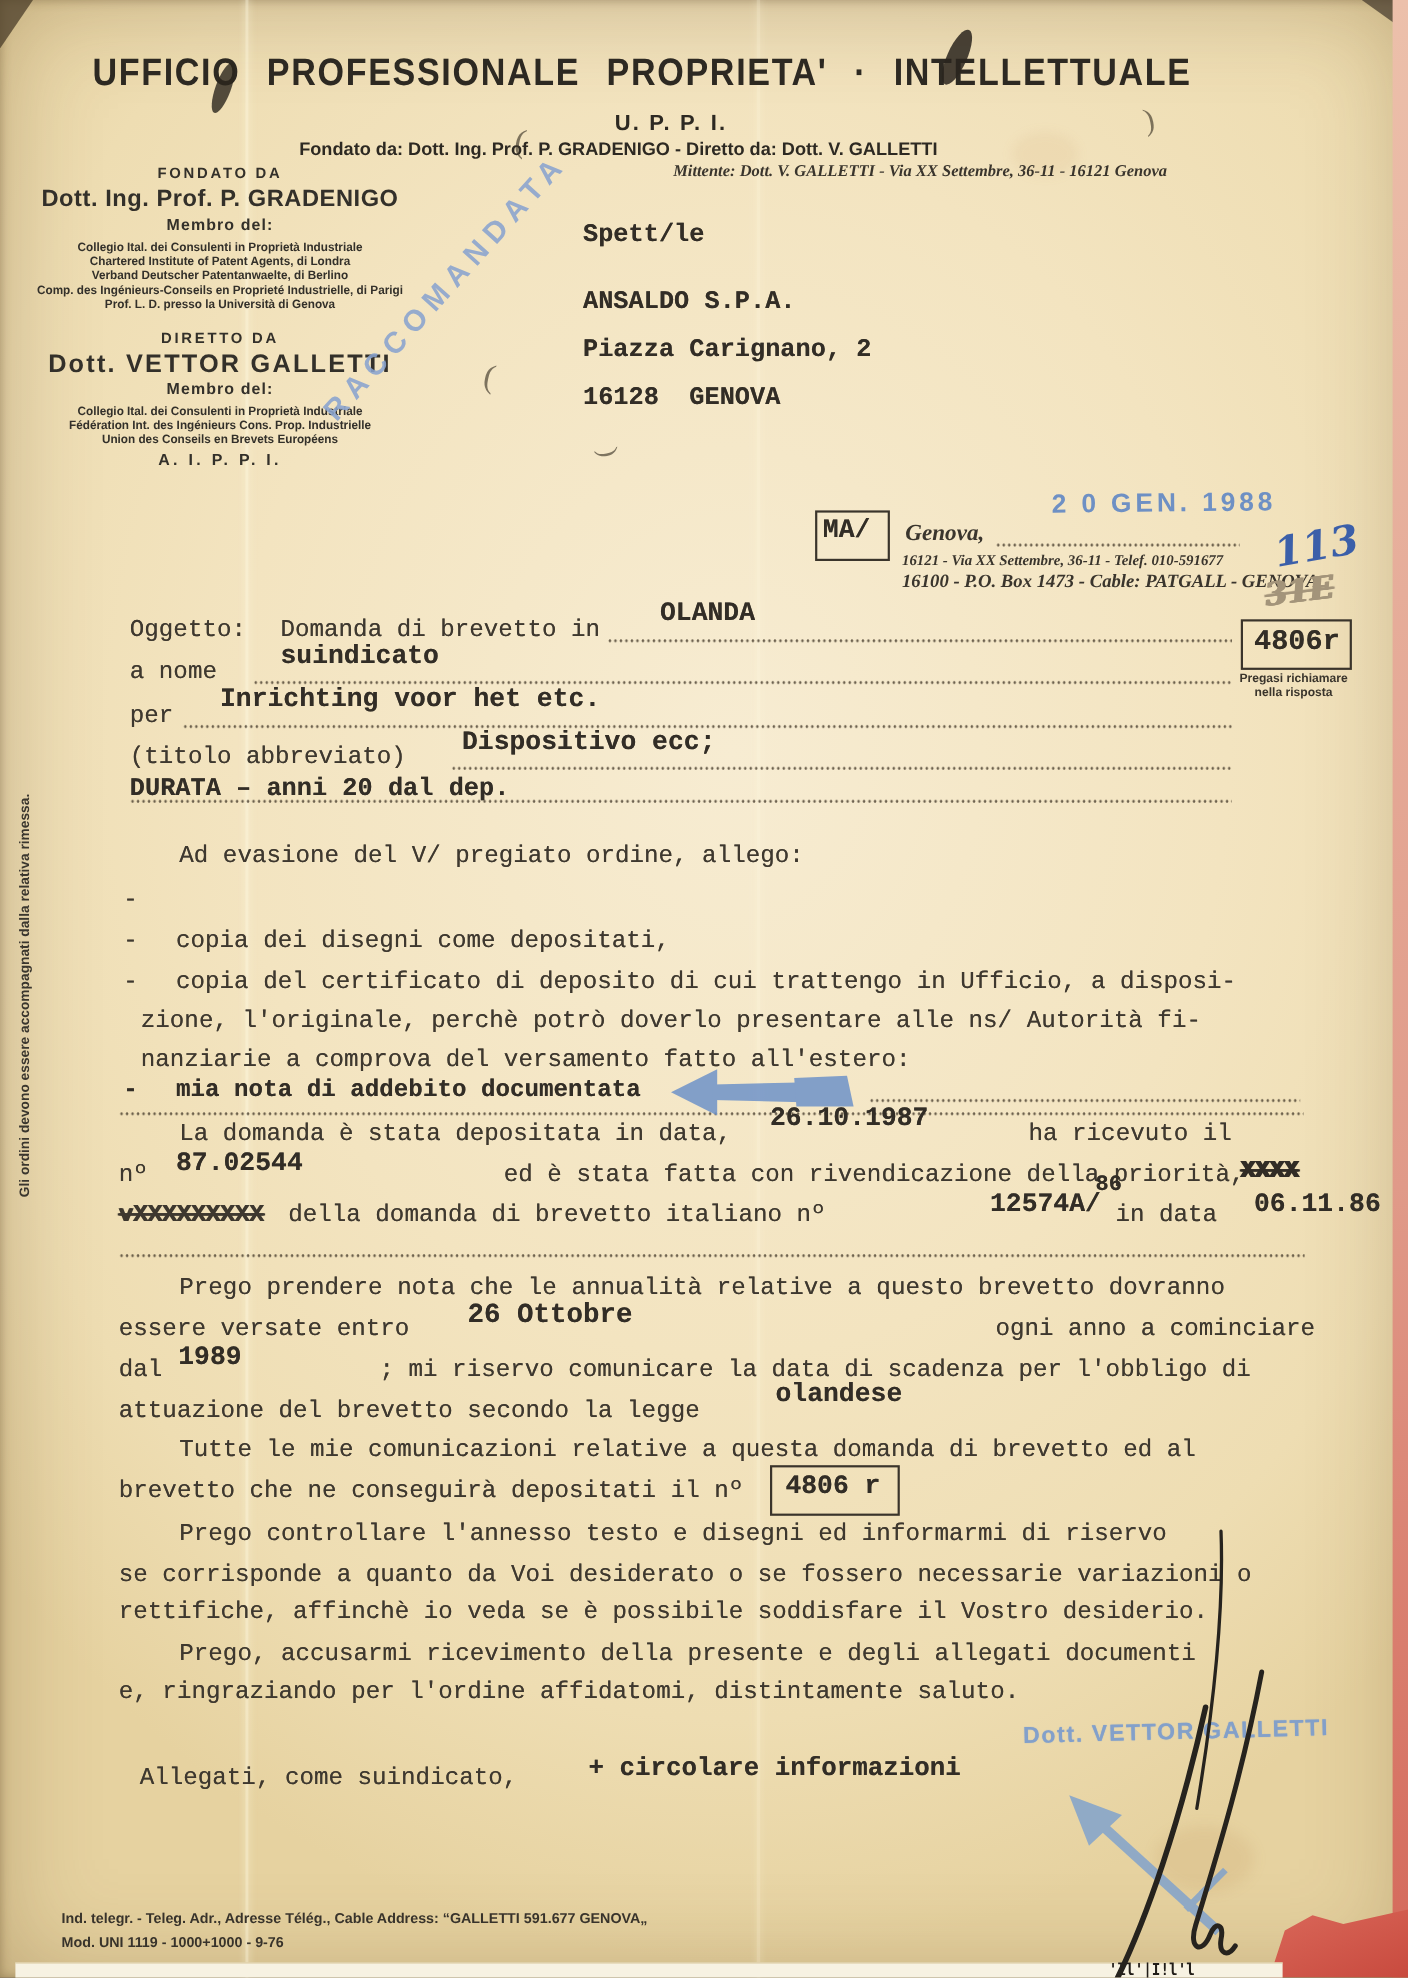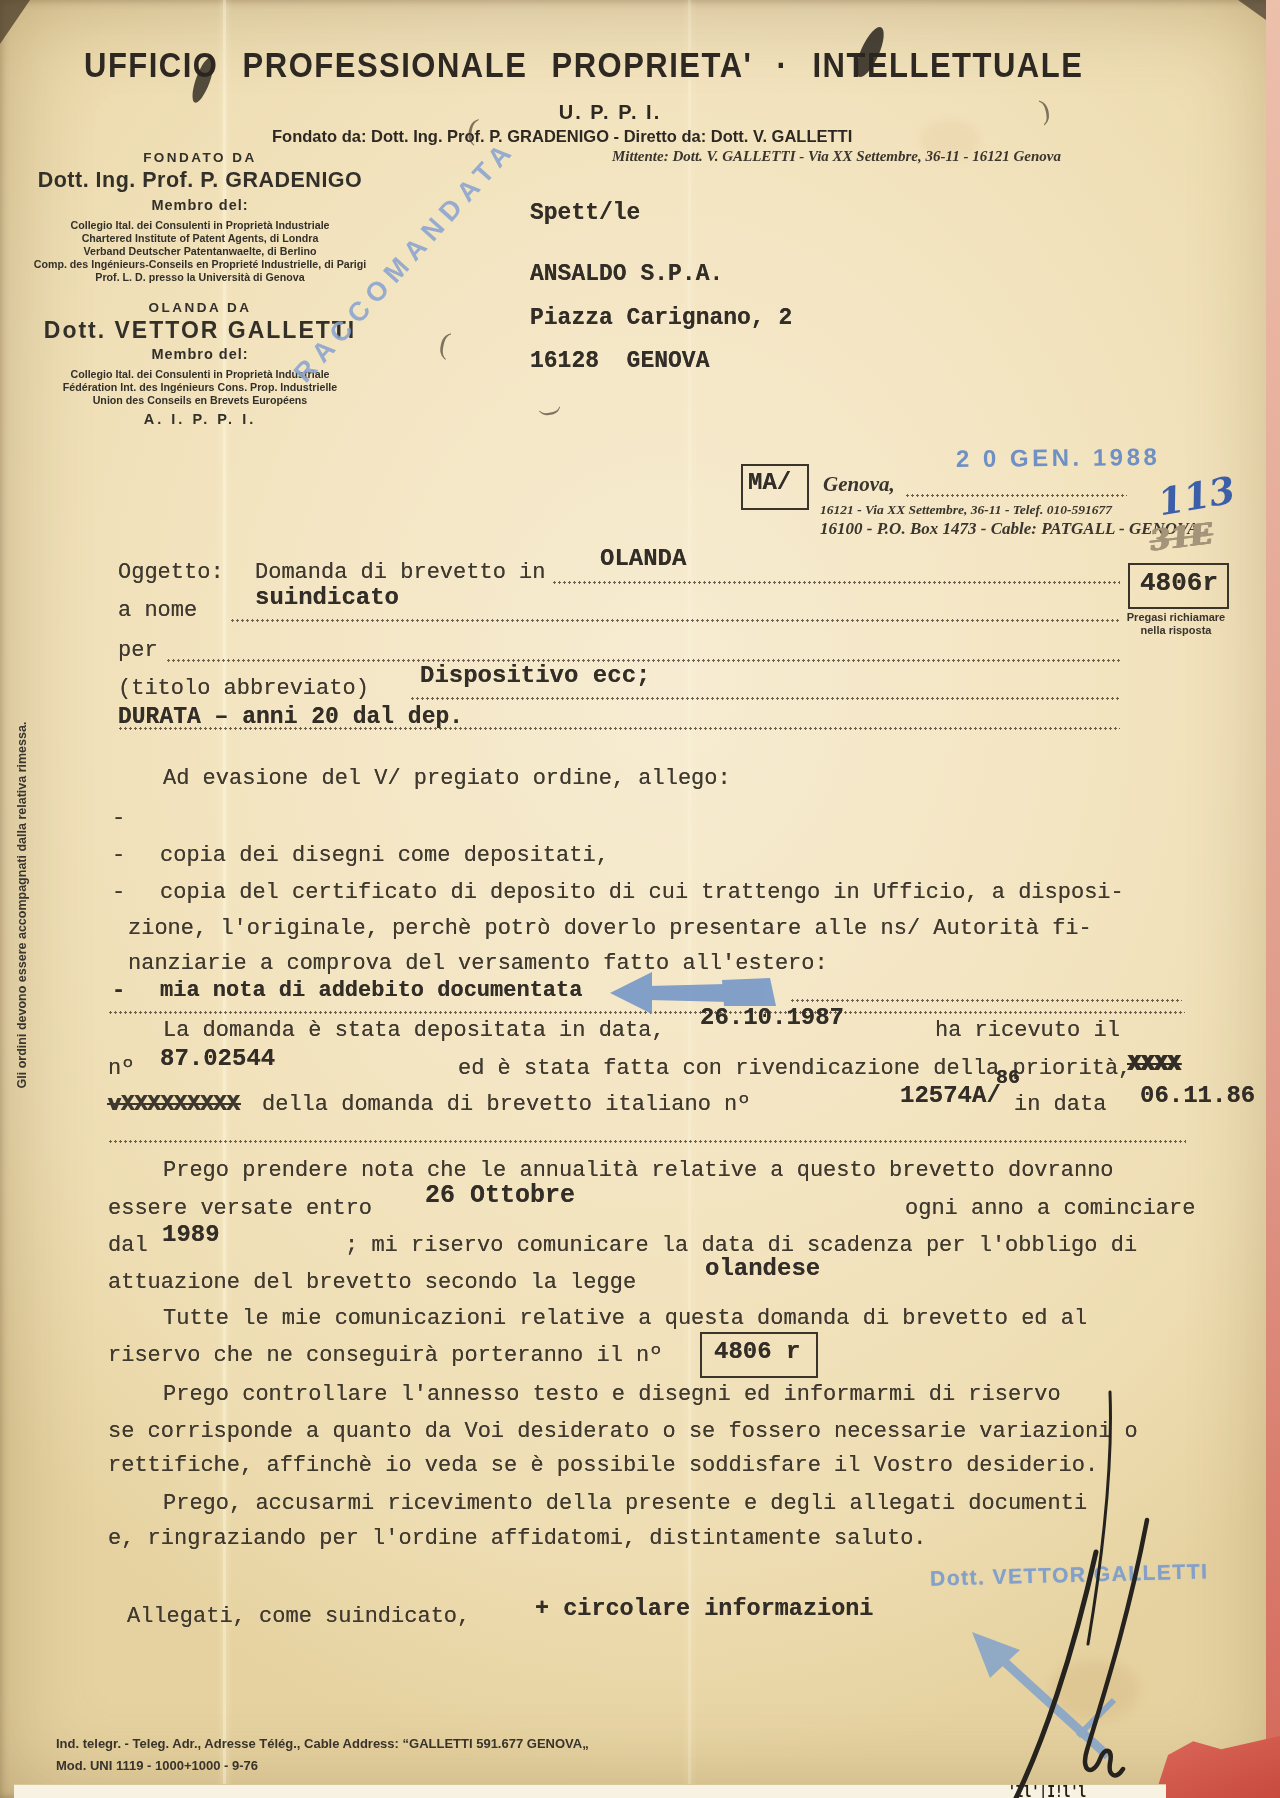--- a/index.html
+++ b/index.html
@@ -45,21 +45,21 @@
   <div class="si" style="left:612px;top:148px;font-size:15px;font-weight:bold">Mittente: Dott. V. GALLETTI - Via XX Settembre, 36-11 - 16121 Genova</div>
 
   <div class="lc" style="top:150px;font-size:13.5px;letter-spacing:2.5px">FONDATO DA</div>
   <div class="lc" style="top:168px;font-size:21.5px;letter-spacing:.5px">Dott. Ing. Prof. P. GRADENIGO</div>
   <div class="lc" style="top:197px;font-size:14.5px;letter-spacing:1px">Membro del:</div>
   <div class="lc lcs" style="top:219px">Collegio Ital. dei Consulenti in Proprietà Industriale</div>
   <div class="lc lcs" style="top:232px">Chartered Institute of Patent Agents, di Londra</div>
   <div class="lc lcs" style="top:245px">Verband Deutscher Patentanwaelte, di Berlino</div>
   <div class="lc lcs" style="top:258px">Comp. des Ingénieurs-Conseils en Proprieté Industrielle, di Parigi</div>
   <div class="lc lcs" style="top:271px">Prof. L. D. presso la Università di Genova</div>
-  <div class="lc" style="top:300px;font-size:13.5px;letter-spacing:2.5px">OLANDA DA</div>
+  <div class="lc" style="top:300px;font-size:13.5px;letter-spacing:2.5px">DIRETTO DA</div>
   <div class="lc" style="top:317px;font-size:23px;letter-spacing:2px">Dott. VETTOR GALLETTI</div>
   <div class="lc" style="top:346px;font-size:14.5px;letter-spacing:1px">Membro del:</div>
   <div class="lc lcs" style="top:368px">Collegio Ital. dei Consulenti in Proprietà Industriale</div>
   <div class="lc lcs" style="top:381px">Fédération Int. des Ingénieurs Cons. Prop. Industrielle</div>
   <div class="lc lcs" style="top:394px">Union des Conseils en Brevets Européens</div>
   <div class="lc" style="top:411px;font-size:14.5px;letter-spacing:3px">A. I. P. P. I.</div>
 
   <div class="stamp" style="left:288px;top:368px;font-size:27px;letter-spacing:7px;color:#8aa4cf;opacity:.88;transform:rotate(-48deg);transform-origin:0 0">RACCOMANDATA</div>
 
   <div class="tw b" style="left:530px;top:200px;font-size:23px">Spett/le</div>
@@ -85,20 +85,21 @@
   <div class="box" style="left:1128px;top:563px;width:97px;height:42px"></div>
   <div class="tw b" style="left:1140px;top:568px;font-size:26px">4806r</div>
   <div class="p sans" style="left:1116px;top:611px;width:120px;text-align:center;font-size:11px;font-weight:bold;color:#3a352c">Pregasi richiamare</div>
   <div class="p sans" style="left:1116px;top:624px;width:120px;text-align:center;font-size:11px;font-weight:bold;color:#3a352c">nella risposta</div>
 
   <div class="tw" style="left:118px;top:598px">a nome</div>
   <div class="tw b big" style="left:255px;top:584px">suindicato</div>
   <div class="dots" style="left:230px;top:619px;width:890px"></div>
 
   <div class="tw" style="left:118px;top:638px">per</div>
+  <div class="tw b big" style="left:200px;top:623px">Inrichting voor het etc.</div>
   <div class="dots" style="left:166px;top:659px;width:954px"></div>
 
   <div class="tw" style="left:118px;top:676px">(titolo abbreviato)</div>
   <div class="tw b big" style="left:420px;top:662px">Dispositivo ecc;</div>
   <div class="dots" style="left:410px;top:697px;width:710px"></div>
 
   <div class="tw b" style="left:118px;top:704px;font-size:23px">DURATA – anni 20 dal dep.</div>
   <div class="dots" style="left:118px;top:727px;width:1002px"></div>
 
   <div class="tw" style="left:163px;top:766px">Ad evasione del V/ pregiato ordine, allego:</div>
@@ -138,21 +139,21 @@
   <div class="tw" style="left:108px;top:1196px">essere versate entro</div>
   <div class="tw b" style="left:425px;top:1181px;font-size:25px">26 Ottobre</div>
   <div class="tw" style="left:905px;top:1196px">ogni anno a cominciare</div>
   <div class="tw" style="left:108px;top:1233px">dal</div>
   <div class="tw b big" style="left:162px;top:1221px">1989</div>
   <div class="tw" style="left:108px;top:1270px">attuazione del brevetto secondo la legge</div>
   <div class="tw" style="left:345px;top:1233px">; mi riservo comunicare la data di scadenza per l'obbligo di</div>
   <div class="tw b big" style="left:705px;top:1255px">olandese</div>
 
   <div class="tw" style="left:163px;top:1306px">Tutte le mie comunicazioni relative a questa domanda di brevetto ed al</div>
-  <div class="tw" style="left:108px;top:1343px">riservo che ne conseguirà porteranno il nº</div>
+  <div class="tw" style="left:108px;top:1343px">brevetto che ne conseguirà depositati il nº</div>
   <div class="box" style="left:700px;top:1332px;width:114px;height:42px"></div>
   <div class="tw b big" style="left:714px;top:1338px">4806 r</div>
 
   <div class="tw" style="left:163px;top:1382px">Prego controllare l'annesso testo e disegni ed informarmi di riservo</div>
   <div class="tw" style="left:108px;top:1419px">se corrisponde a quanto da Voi desiderato o se fossero necessarie variazioni o</div>
   <div class="tw" style="left:108px;top:1453px">rettifiche, affinchè io veda se è possibile soddisfare il Vostro desiderio.</div>
   <div class="tw" style="left:163px;top:1491px">Prego, accusarmi ricevimento della presente e degli allegati documenti</div>
   <div class="tw" style="left:108px;top:1526px">e, ringraziando per l'ordine affidatomi, distintamente saluto.</div>
 
   <div class="stamp" style="left:930px;top:1563px;font-size:21px;letter-spacing:1.5px;color:#7b9ccd;opacity:.92;transform:rotate(-1.5deg);text-shadow:0 0 1px rgba(123,156,205,.8)">Dott. VETTOR GALLETTI</div>

